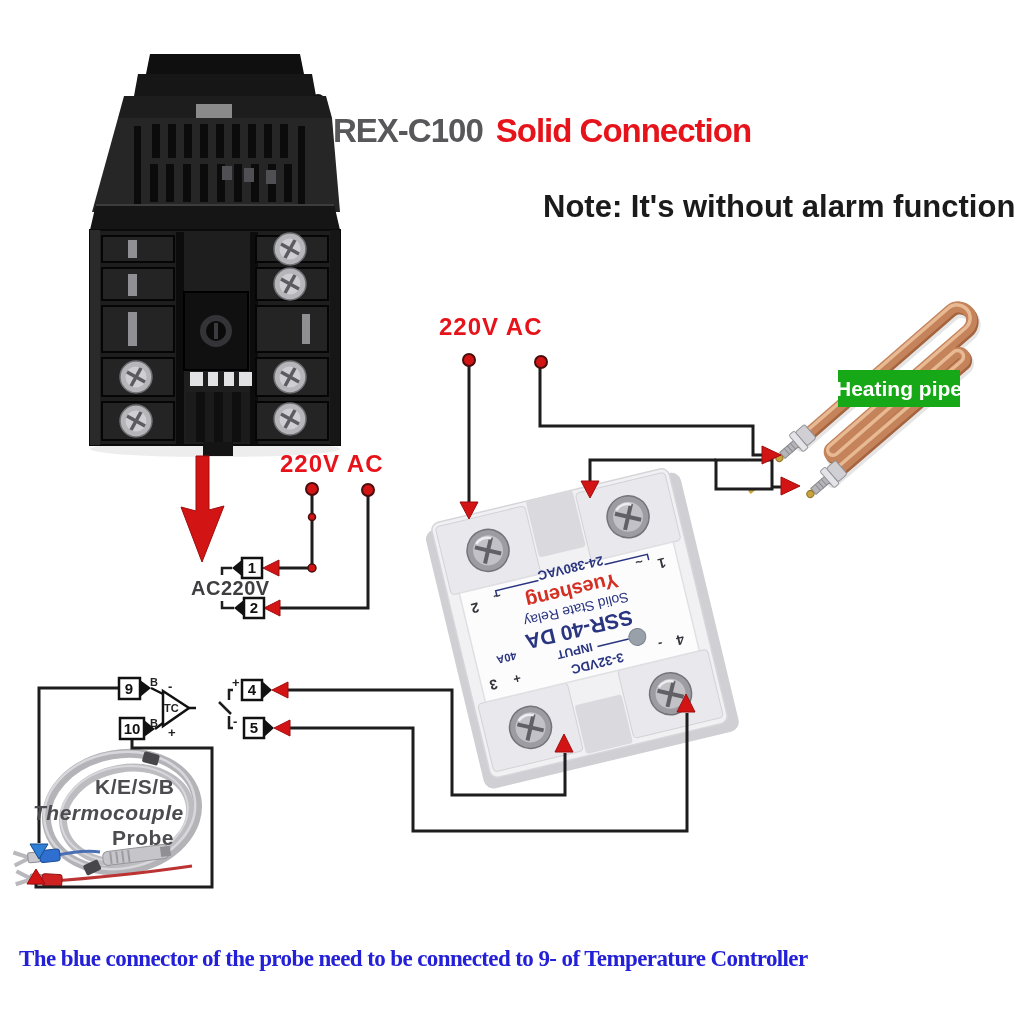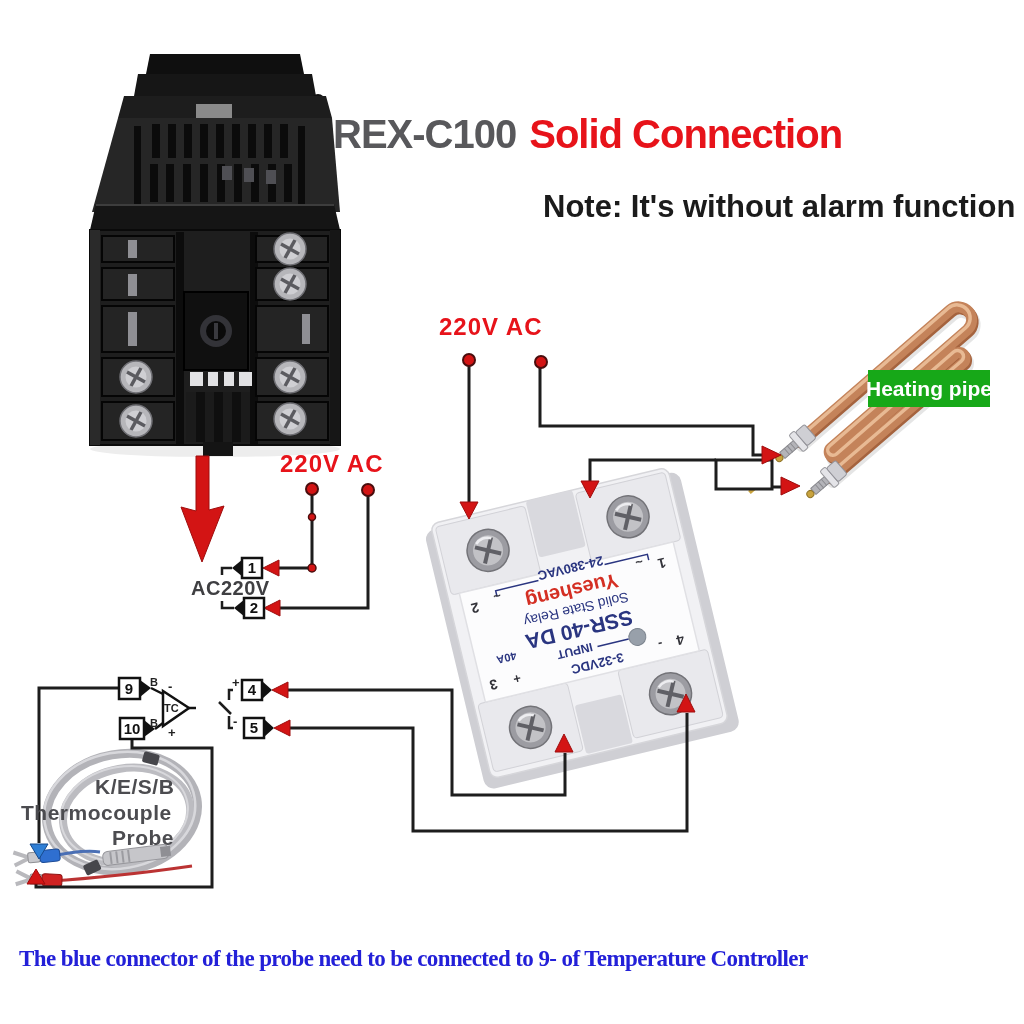--- a/index.html
+++ b/index.html
@@ -1,32 +1,32 @@
 <!DOCTYPE html>
 <html><head>
 <meta charset="utf-8">
 <style>
   html,body{margin:0;padding:0;background:#ffffff;}
   .stage{position:relative;width:1024px;height:1024px;background:#ffffff;overflow:hidden;
          font-family:"Liberation Sans",sans-serif;}
   .stage svg{position:absolute;left:0;top:0;}
   .ovl{position:absolute;white-space:nowrap;}
-  .title-row{left:333px;top:112px;display:flex;gap:13px;font-weight:bold;font-size:40px;letter-spacing:-1px;}
+  .title-row{left:333px;top:112px;display:flex;gap:13px;font-weight:bold;font-size:33px;letter-spacing:-1px;}
   .title-product{color:#58585b;}
   .title-rest{color:#e7131a;}
   .note{left:543px;top:189px;font-size:31px;font-weight:bold;color:#1b1b1b;}
   .supply{font-size:24px;font-weight:bold;color:#e7131a;letter-spacing:1px;}
   .supply1{left:280px;top:450px;}
   .supply2{left:439px;top:313px;}
   .ac220v{left:191px;top:577px;font-size:20px;font-weight:bold;color:#3f3f42;letter-spacing:.5px;}
   .green-label{left:838px;top:370px;width:122px;height:37px;background:#17a818;color:#ffffff;
-               font-size:21px;font-weight:bold;display:flex;align-items:center;justify-content:center;margin-left:30px;}
+               font-size:21px;font-weight:bold;display:flex;align-items:center;justify-content:center;}
   .probe-text{font-size:21px;color:#4c4c50;font-weight:bold;letter-spacing:.5px;}
   .probe1{left:95px;top:775px;text-align:center;}
-  .probe2{left:21px;top:801px;}
+  .probe2{left:33px;top:801px;font-style:italic;}
   .probe3{left:112px;top:826px;}
   .footer-line{font-size:23px;font-weight:bold;letter-spacing:-0.6px;}
   .footer-red{left:19px;top:913px;color:#e51313;}
   .footer-blue{left:19px;top:946px;color:#2320d8;font-family:Liberation Serif, serif;}
   text{font-family:"Liberation Sans",sans-serif;}
   .tnum{font-size:15px;font-weight:bold;fill:#111;}
   .tsmall{font-size:11px;font-weight:bold;fill:#222;}
   .tsign{font-size:13px;font-weight:bold;fill:#222;}
   .ssr-navy{fill:#2a3580;}
   .ssr-red{fill:#d42f23;}

